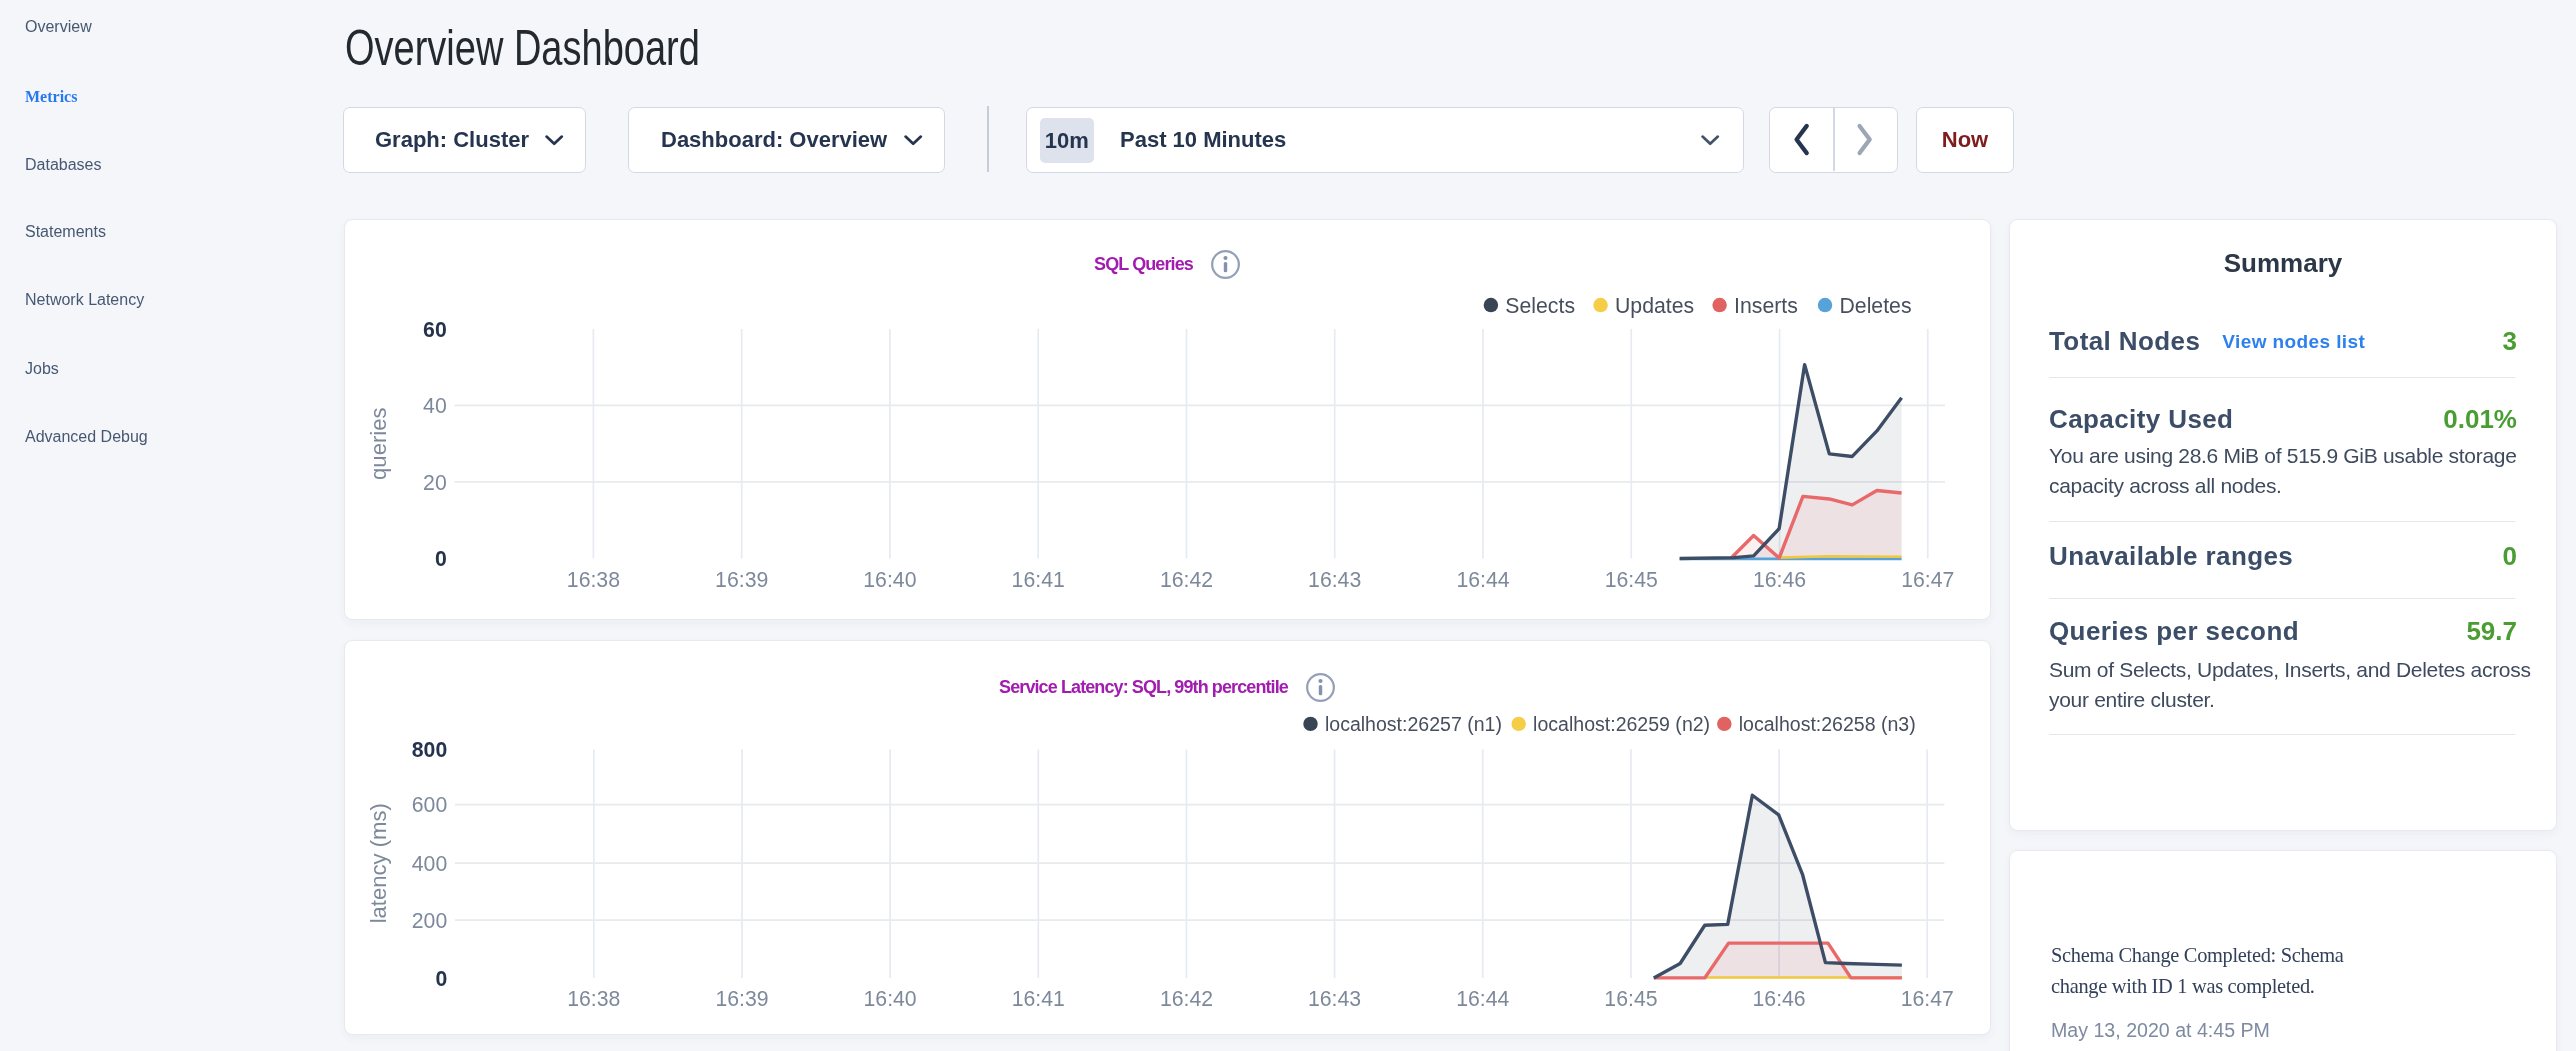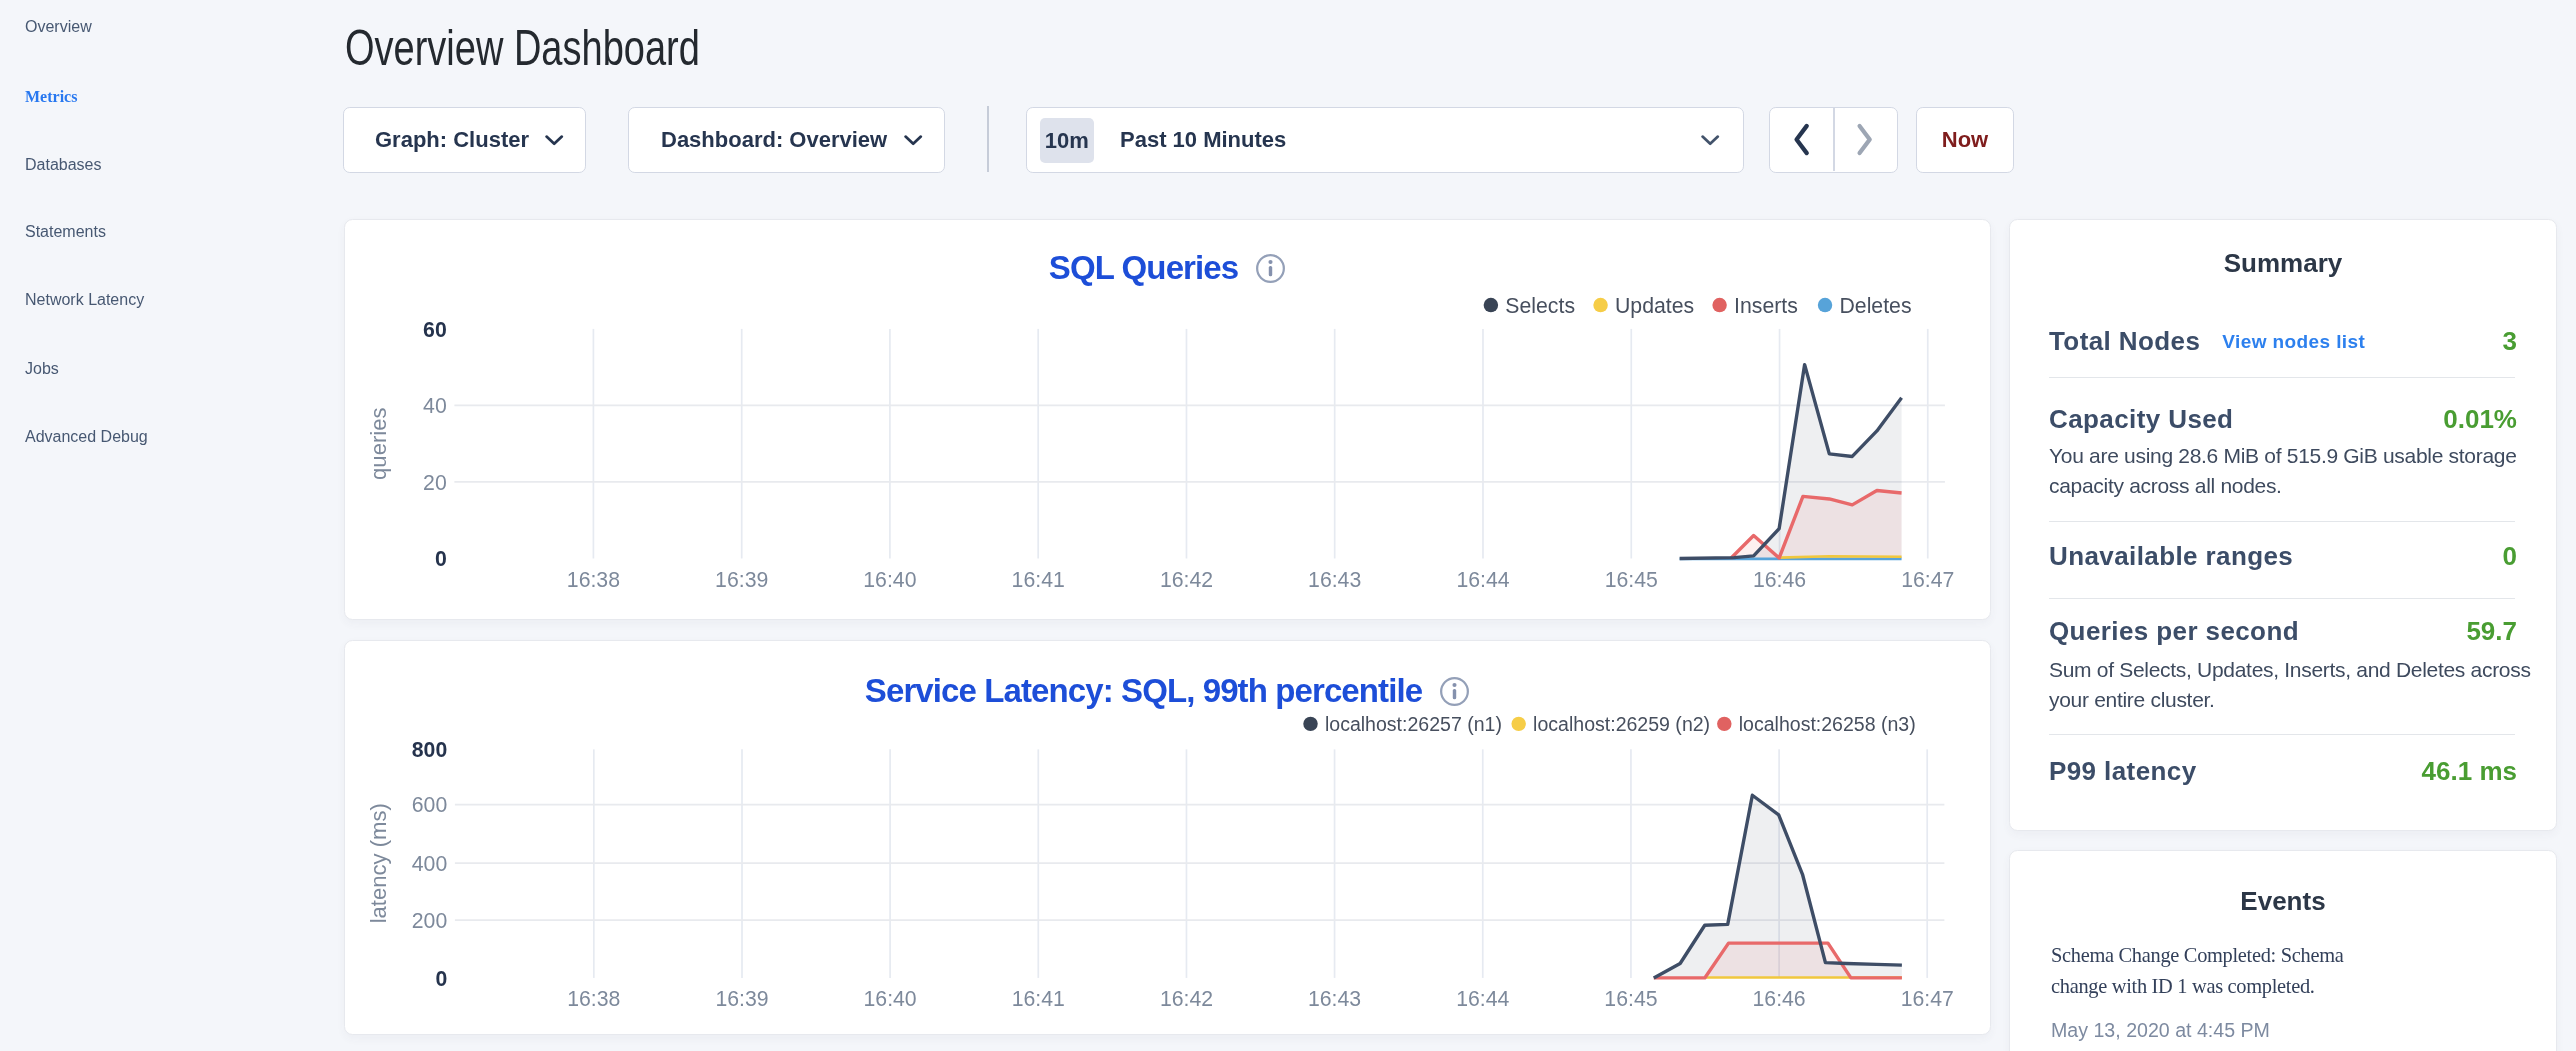--- a/index.html
+++ b/index.html
@@ -10,21 +10,21 @@
 .nav { position:absolute; left:25px; font-size:16px; color:#475872; white-space:nowrap; }
 .nav.active { color:#2878f0; font-weight:bold; }
 
 #h1 { position:absolute; left:345px; top:18.7px; font-size:50px; color:#24292f; transform:scaleX(0.76); transform-origin:left top; white-space:nowrap; }
 
 .cbox { position:absolute; top:107px; height:66px; background:#fff; border:1.7px solid #d3d8e4; border-radius:6.8px; }
 .cbox .lbl { position:absolute; font-size:22px; font-weight:bold; color:#26354f; white-space:nowrap; top:50%; transform:translateY(-50%); }
 .chev { position:absolute; top:26px; }
 
 .panel { position:absolute; background:#fff; border:1.7px solid #e7e9ee; border-radius:8.5px; box-shadow:0 3.4px 8.5px rgba(60,70,90,0.045); }
-.ptitle { position:absolute; width:100%; display:flex; align-items:center; justify-content:center; font-size:33px; font-weight:bold; color:#1d4ed8; letter-spacing:-0.9px; }
+.ptitle { position:absolute; width:100%; display:flex; align-items:center; justify-content:center; font-size:18px; font-weight:bold; color:#a21caf; letter-spacing:-0.9px; }
 .ptitle svg { margin-left:17px; }
 
 .srow { position:absolute; left:39px; right:39px; display:flex; align-items:center; }
 .srow .h { font-size:26px; font-weight:bold; color:#3c4d68; letter-spacing:0.4px; }
 .srow .link { font-size:19px; font-weight:bold; color:#2d80ee; margin-left:22px; letter-spacing:0.4px; }
 .srow .val { margin-left:auto; font-size:26px; font-weight:bold; color:#499d32; }
 .sdesc { position:absolute; left:39px; font-size:21px; color:#3e4a5e; line-height:30px; white-space:pre; letter-spacing:-0.3px; }
 .sdiv { position:absolute; left:39px; width:466px; height:0.9px; background:#e3e6ea; }
 </style>
 </head>
@@ -198,25 +198,20 @@
       <span class="val">0</span>
     </div>
   <div class="sdiv" style="top:378px;"></div>
   <div class="srow" style="top:396px;">
       <span class="h">Queries per second</span>
       <span class="val">59.7</span>
     </div>
   <div class="sdesc" style="top:435px;">Sum of Selects, Updates, Inserts, and Deletes across
 your entire cluster.</div>
   <div class="sdiv" style="top:514px;"></div>
-  <div class="srow" style="top:536px;">
-      <span class="h">P99 latency</span>
-      <span class="val">46.1 ms</span>
-    </div>
 </div>
 
 <div class="panel" style="left:2009px; top:850px; width:548px; height:340px;">
-  <div style="position:absolute; top:35px; width:100%; text-align:center; font-size:26px; font-weight:bold; color:#2c3747;">Events</div>
   <div style="position:absolute; left:41px; top:89px; font-size:20.4px; color:#33405a; line-height:31px; white-space:pre; letter-spacing:-0.3px;font-family:Liberation Serif, serif;">Schema Change Completed: Schema
 change with ID 1 was completed.</div>
   <div style="position:absolute; left:41px; top:168px; font-size:19.6px; color:#7d8aa0;">May 13, 2020 at 4:45 PM</div>
 </div>
 
 
 </body></html>

